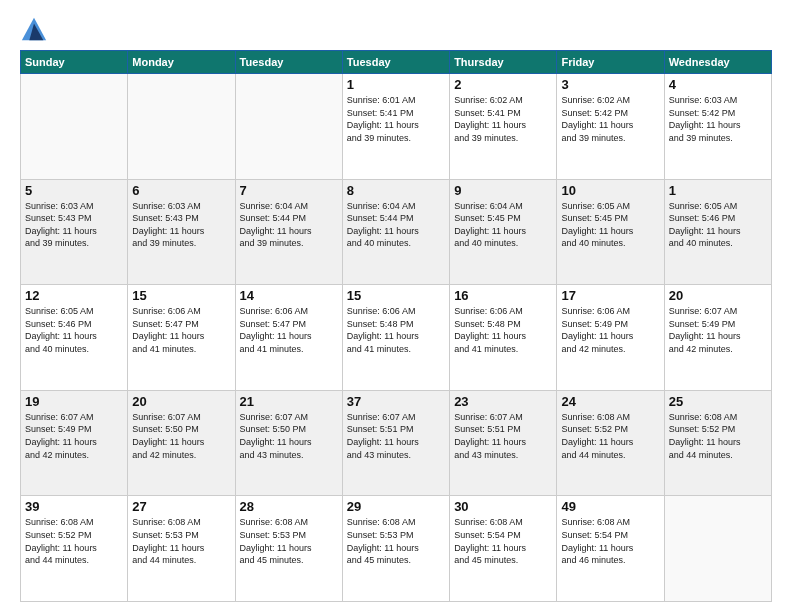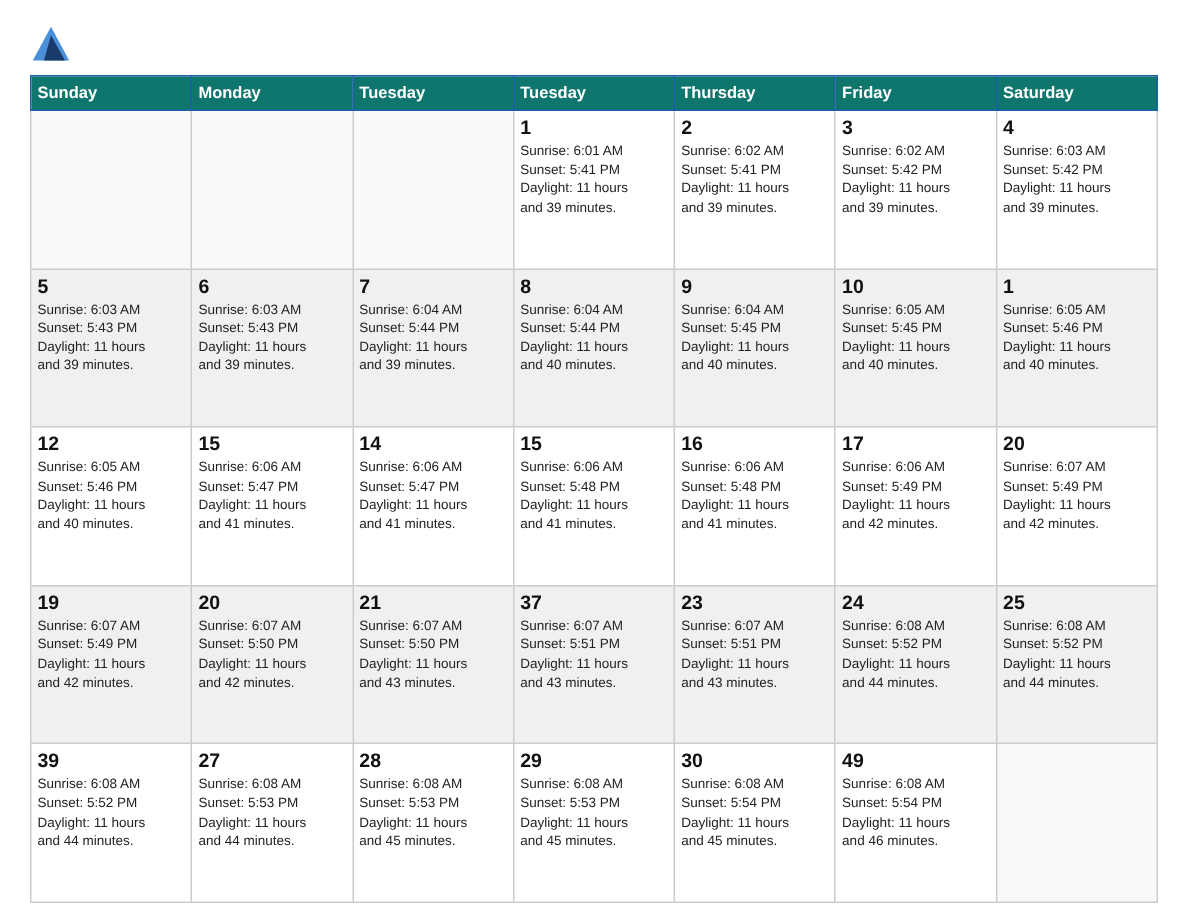--- a/index.html
+++ b/index.html
@@ -127,21 +127,21 @@
 
   <table class="calendar">
     <thead>
       <tr>
       <th>Sunday</th>
           <th>Monday</th>
           <th>Tuesday</th>
           <th>Tuesday</th>
           <th>Thursday</th>
           <th>Friday</th>
-          <th>Saturday</th>
+          <th>Wednesday</th>
         </tr>
     </thead>
     <tbody id="calendar-body">
     <tr class="row-white">
           <td class="empty"></td>
           <td class="empty"></td>
           <td class="empty"></td>
           <td>
             <span class="day-num">1</span>
             <div class="day-info" style="white-space: pre-line;">Sunrise: 6:01 AM

